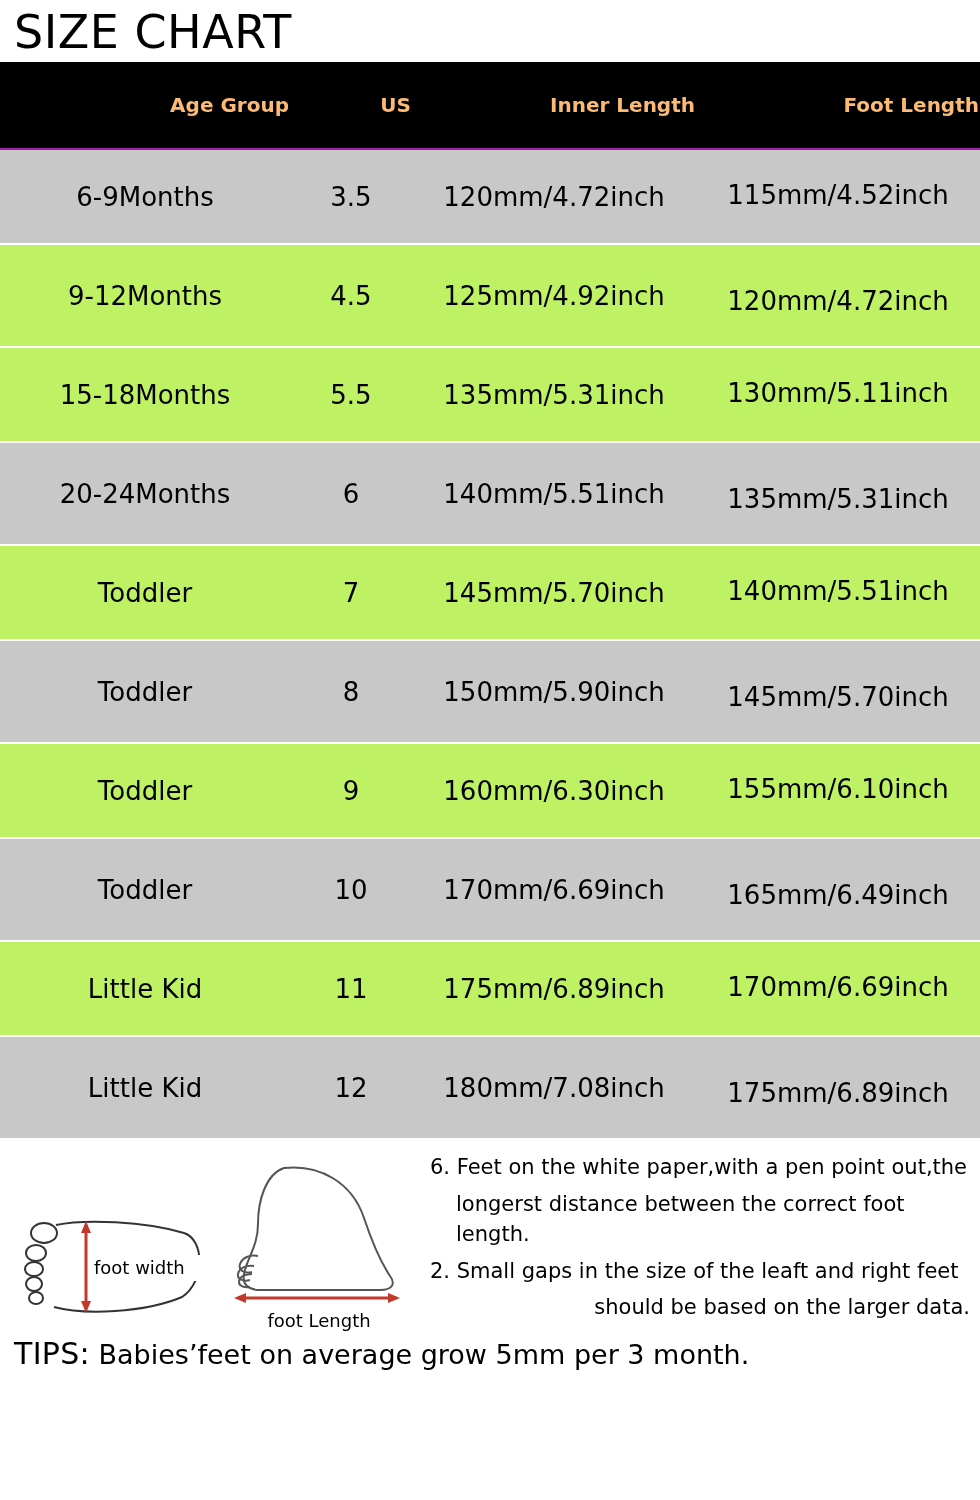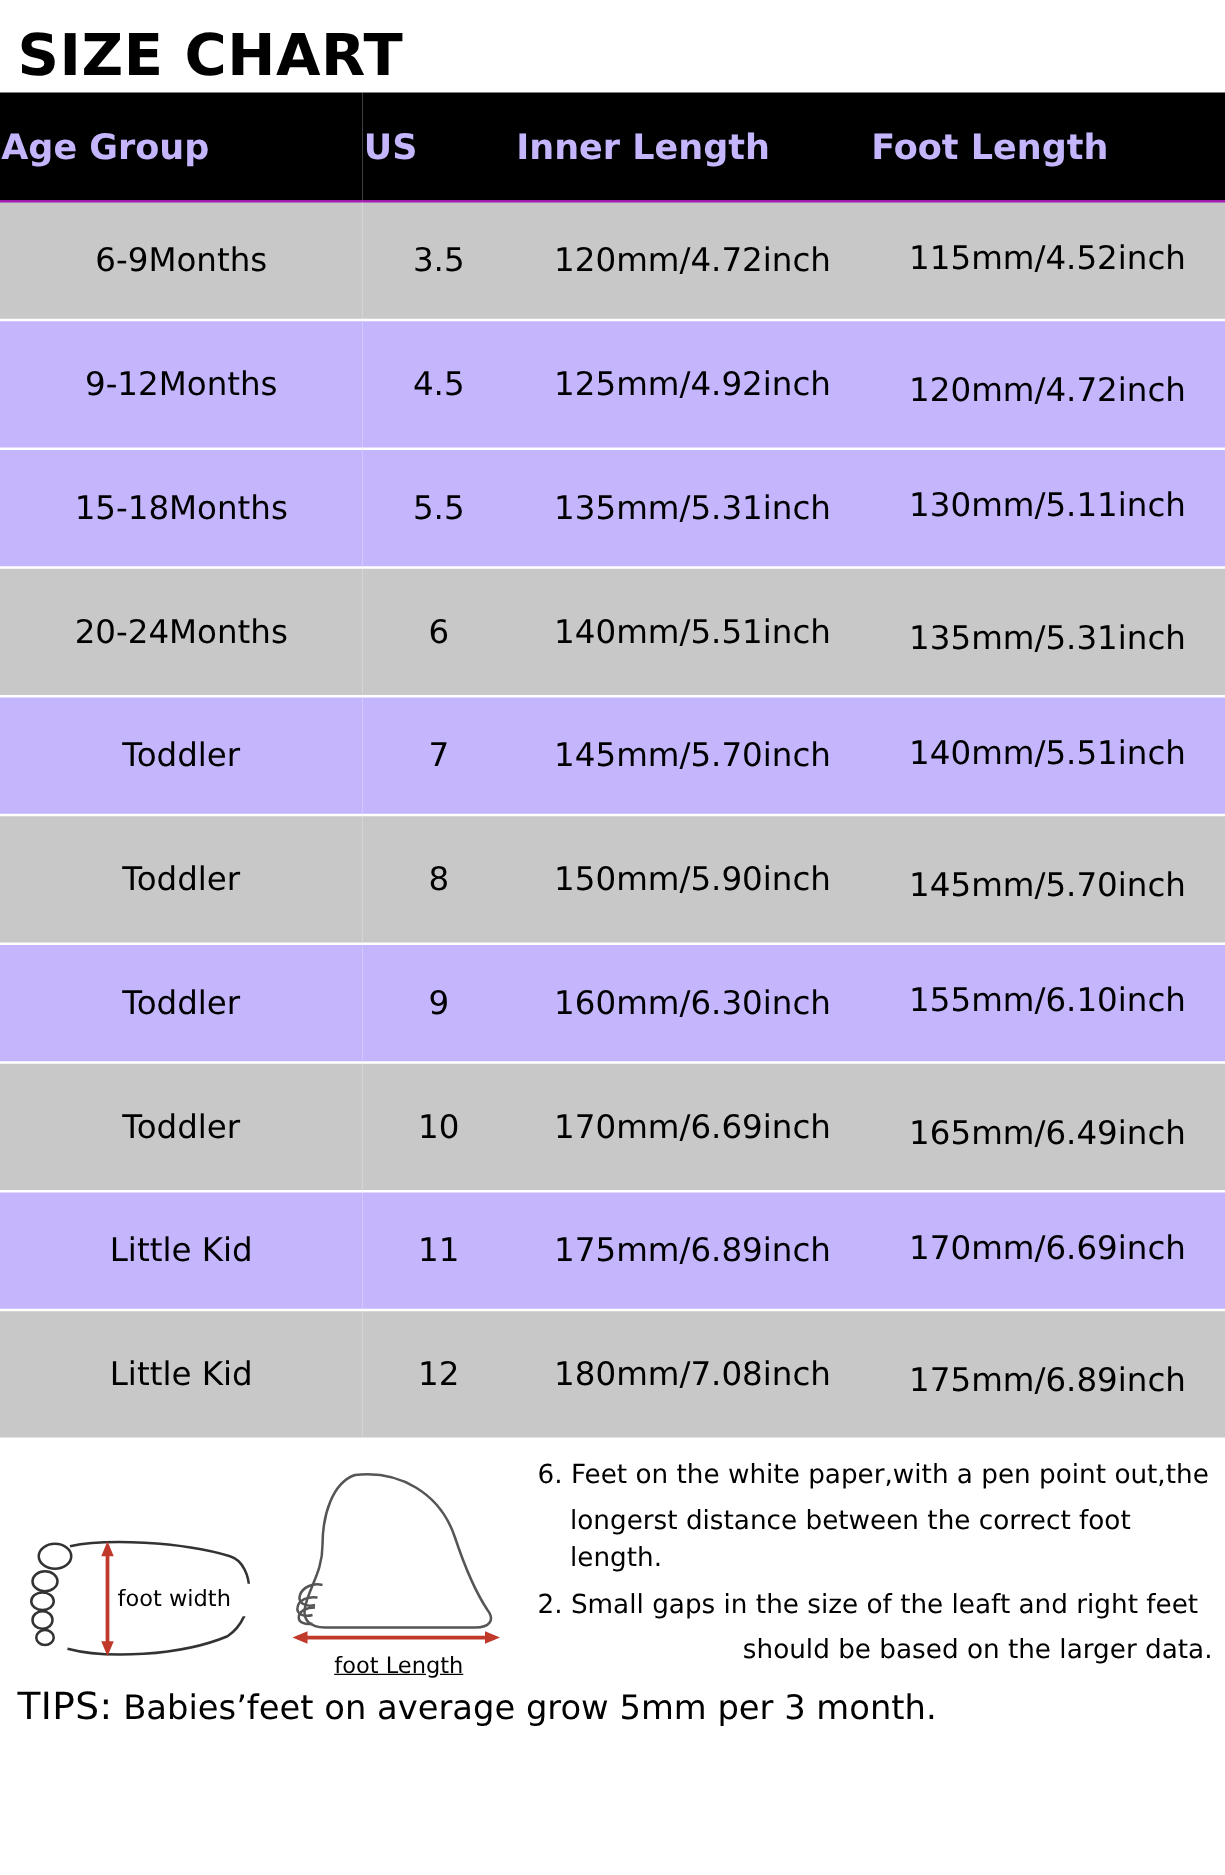--- a/index.html
+++ b/index.html
@@ -17,60 +17,60 @@
   .page {
     width: 980px;
     height: 1500px;
     position: relative;
     box-sizing: border-box;
   }
 
   
   .title {
     font-size: 46px;
-    font-weight: bold;
+    font-weight: normal;
     letter-spacing: 0.5px;
-    padding: 20px 0 6px 14px;
+    padding: 8px 0 6px 14px;
     line-height: 1.05;
   }
 
   
   table.size-table {
     width: 980px;
     border-collapse: collapse;
     table-layout: fixed;
   }
   table.size-table col.c1 { width: 290px; }
   table.size-table col.c2 { width: 122px; }
   table.size-table col.c3 { width: 284px; }
   table.size-table col.c4 { width: 284px; }
 
   table.size-table thead th {
     background: #000000;
-    color: #c4b5fd;
-    font-size: 28px;
+    color: #fdba74;
+    font-size: 20px;
     font-weight: bold;
     height: 84px;
-    text-align: left;
+    text-align: right;
     vertical-align: middle;
     border: none;
   }
   table.size-table tbody td {
     height: 88px;
     font-size: 26px;
     text-align: center;
     vertical-align: middle;
     border-bottom: 2px solid #ffffff;
     border-top: 2px solid #a21caf;
   }
   table.size-table tbody tr.shade td {
     background: #c8c8c8;
   }
   table.size-table tbody tr.plain td {
-    background: #c4b5fd;
+    background: #bef264;
   }
   table.size-table tbody td.col-age,
   table.size-table tbody td.col-us {
     font-size: 26px;
   }
   table.size-table tbody td.col-inner,
   table.size-table tbody td.col-foot {
     font-size: 26px;
   }
   
@@ -88,21 +88,20 @@
     align-items: flex-start;
     padding: 0 10px 0 14px;
     gap: 6px;
   }
   .diagrams {
     display: flex;
     align-items: flex-end;
     gap: 10px;
     flex: 0 0 auto;
     padding-top: 20px;
-    text-decoration: underline;
   }
   .diagram-width, .diagram-length {
     position: relative;
   }
   .cap {
     text-align: center;
     font-size: 18px;
     margin-top: 2px;
   }
   .instructions {

